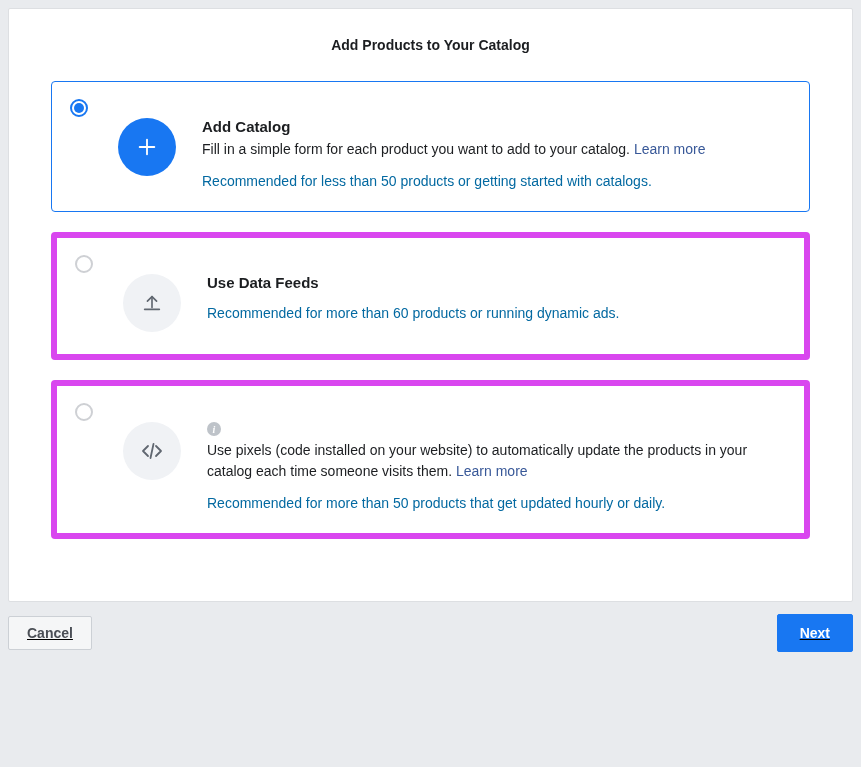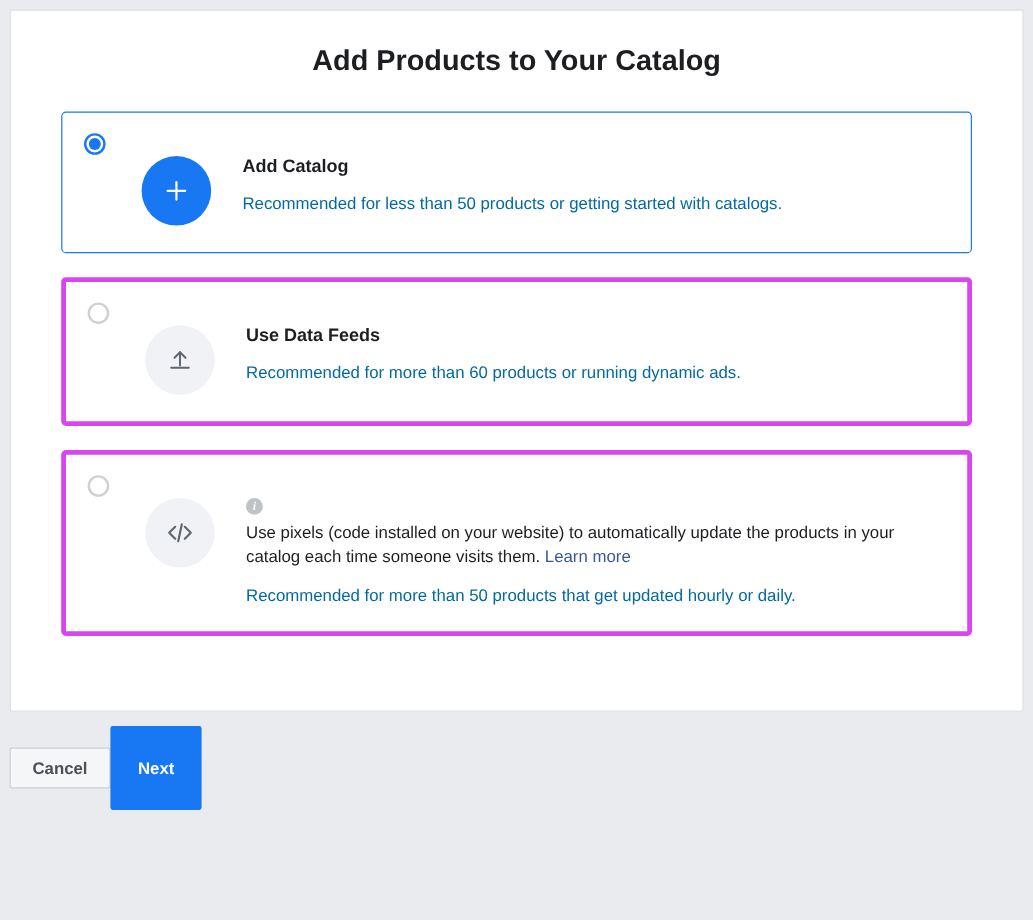--- a/index.html
+++ b/index.html
@@ -15,27 +15,27 @@
       padding: 8px;
     }
     .main-card {
       background: #fff;
       border: 1px solid #dddfe2;
       border-radius: 2px;
       padding: 28px 42px 42px 42px;
     }
     .page-title {
       text-align: center;
-      font-size: 24px;
+      font-size: 14px;
       font-weight: 700;
       color: #1c1e21;
       margin-bottom: 28px;
     }
     .option-card {
-      border: 4px solid #d946ef;
+      border: 6px solid #d946ef;
       border-radius: 4px;
       padding: 14px 18px 22px 18px;
       margin-bottom: 20px;
       display: flex;
       align-items: flex-start;
       cursor: pointer;
     }
     .option-card.selected {
       border: 1px solid #1877f2;
     }
@@ -125,38 +125,40 @@
       align-items: center;
       justify-content: center;
       font-size: 10px;
       color: #fff;
       font-weight: bold;
       font-style: italic;
       font-family: Georgia, serif;
     }
     .footer {
       display: flex;
+      justify-content: space-between;
       align-items: center;
       margin-top: 12px;
+      text-decoration: underline;
     }
     .btn {
       border: 1px solid #ccd0d5;
       background: #f5f6f7;
       color: #4b4f56;
       font-size: 14px;
       font-weight: 600;
       padding: 8px 18px;
       border-radius: 2px;
       cursor: pointer;
     }
     .btn.primary {
       background: #1877f2;
       border-color: #1877f2;
       color: #fff;
-      padding: 26px 22px;
+      padding: 10px 22px;
     }
   </style>
 </head>
 <body>
 
 <div class="main-card">
   <h1 class="page-title">Add Products to Your Catalog</h1>
 
   <div class="option-card selected">
     <div class="radio-wrap">
@@ -166,20 +168,23 @@
       <div class="icon-circle">
         <svg width="22" height="22" viewBox="0 0 24 24" fill="none" stroke="currentColor" stroke-width="2" stroke-linecap="round">
             <line x1="12" y1="4" x2="12" y2="20"></line>
             <line x1="4" y1="12" x2="20" y2="12"></line>
           </svg>
       </div>
     </div>
     <div class="option-body">
       <div class="option-title">
         <span>Add Catalog</span>
+      </div>
+      <div class="option-desc">
+        <span>Fill in a simple form for each product you want to add to your catalog. </span><a class="learn-more">Learn more</a>
       </div>
       <div class="option-rec">Recommended for less than 50 products or getting started with catalogs.</div>
     </div>
   </div>
 
   <div class="option-card">
     <div class="radio-wrap">
       <span class="radio"></span>
     </div>
     <div class="icon-wrap">

